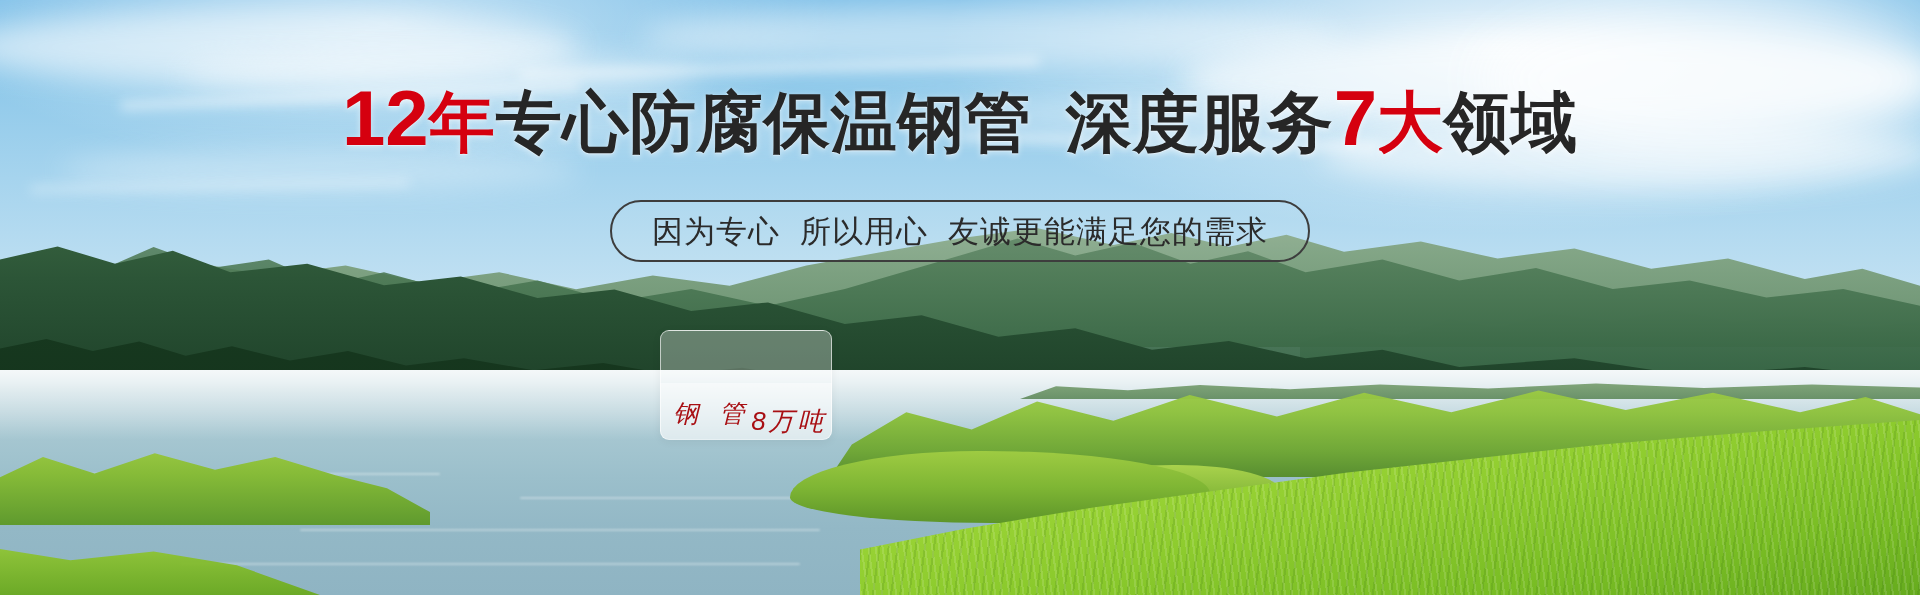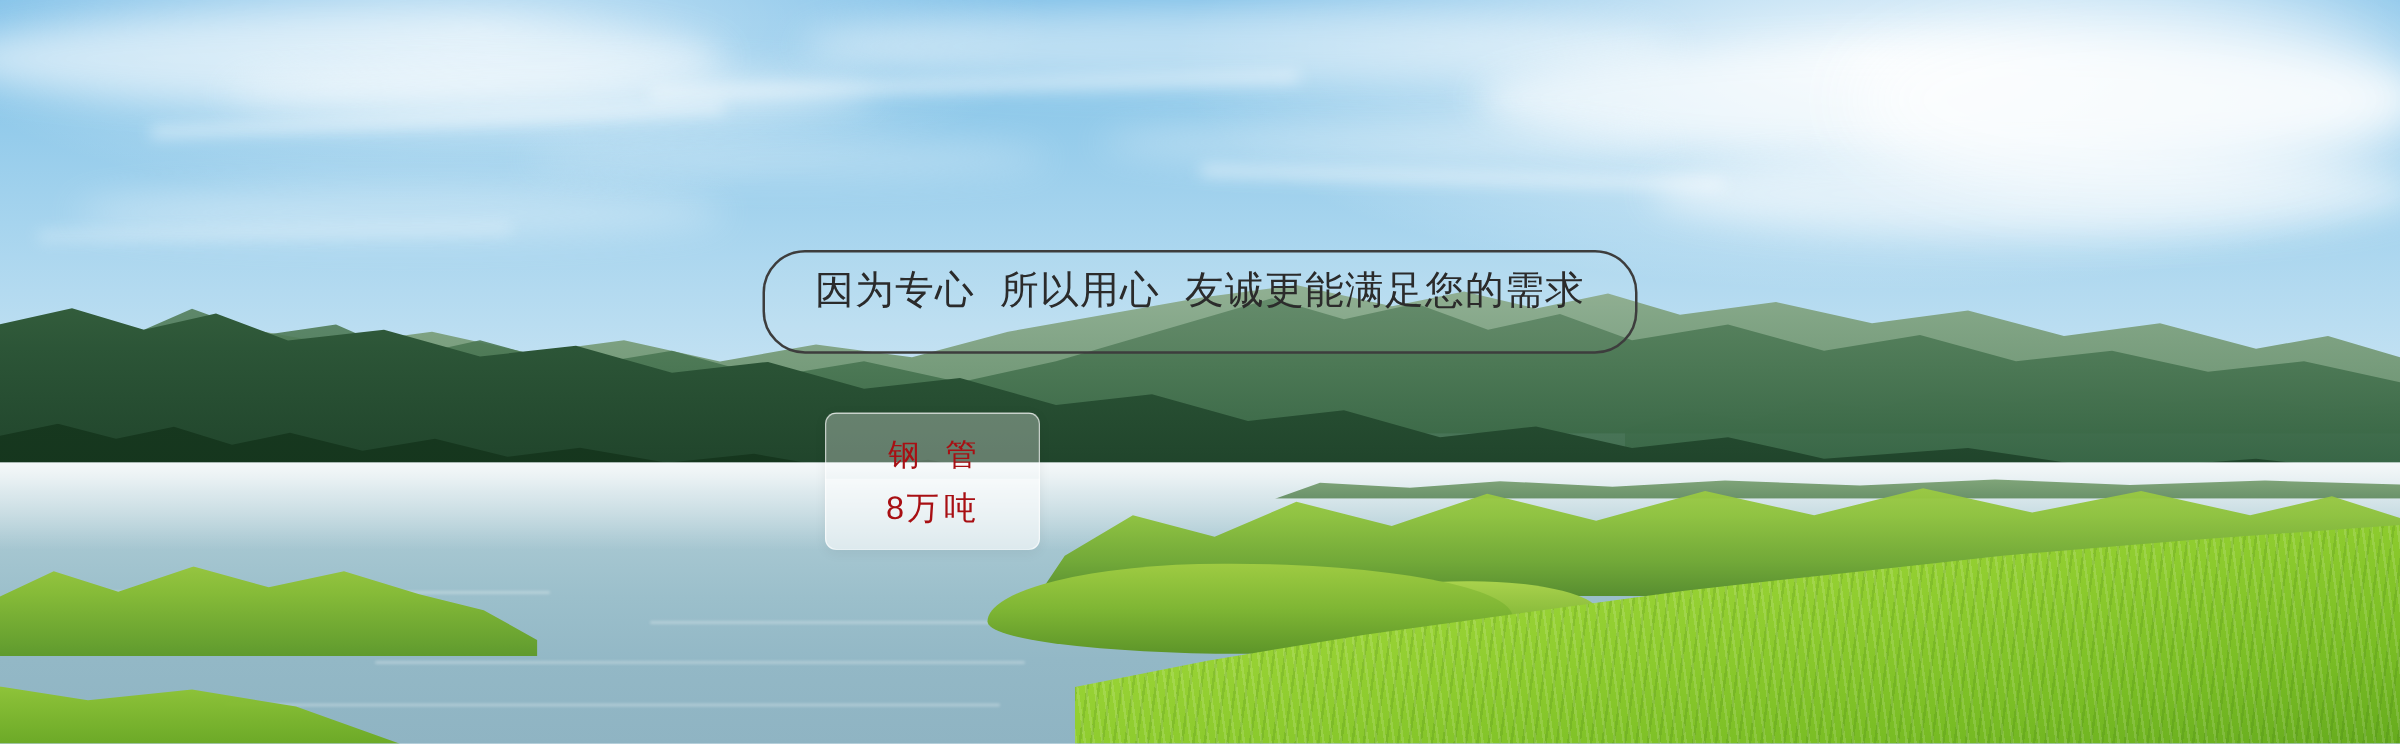--- a/index.html
+++ b/index.html
@@ -112,32 +112,33 @@
   .headline{ position:absolute; left:0; right:0; top:78px; text-align:center;
     font-size:66px; font-weight:bold; letter-spacing:1px; line-height:1.05;
     color:#262626; white-space:nowrap;
     text-shadow:0 2px 6px rgba(255,255,255,.55), 0 1px 0 rgba(255,255,255,.4);
   }
   .headline .red{ color:#d5000f; }
   .headline .num{ font-size:78px; letter-spacing:0; }
   .headline .gap{ display:inline-block; width:34px; }
 
   .pill{ position:absolute; left:50%; transform:translateX(-50%); top:200px;
-    padding:9px 40px 28px; border:2px solid #3d3d3d; border-radius:34px;
+    padding:9px 40px 7px; border:2px solid #3d3d3d; border-radius:34px;
     font-size:31px; color:#2b2b2b; letter-spacing:1px; white-space:nowrap;
     background:rgba(255,255,255,.06);
   }
   .pill .sp{ display:inline-block; width:20px; }
 
   .cards{ position:absolute; left:660px; top:330px; display:flex; gap:20px; }
   .card{ width:172px; height:110px; border-radius:9px;
     background:linear-gradient(180deg, rgba(255,255,255,.30) 0%, rgba(255,255,255,.30) 48%, rgba(255,255,255,.62) 48%, rgba(255,255,255,.62) 100%);
     border:1px solid rgba(255,255,255,.62);
-    display:flex; flex-direction:column; align-items:center; justify-content:center;
+    display:flex; flex-direction:row; align-items:flex-end; justify-content:center;
     box-shadow:0 2px 10px rgba(0,0,0,.06);
+    font-style:italic;
   }
   .card .t{ font-size:25px; color:#a80f13; letter-spacing:7px; text-indent:7px; margin-bottom:9px; }
   .card .v{ font-size:26px; color:#a80f13; letter-spacing:2px; }
   .card .v sup{ font-size:16px; vertical-align:super; letter-spacing:0; }
   .card .v .w{ letter-spacing:4px; }
 </style>
 </head>
 <body>
 
 <div class="banner">
@@ -176,20 +177,23 @@
   <div class="marsh-big"></div>
   <div class="island2"></div>
   <div class="island"></div>
   <div class="marsh-small"></div>
   <div class="grass-left"></div>
   <div class="grass-front"></div>
   <div class="grass-tex"></div>
 
   <div class="content">
 
+    <div class="headline">
+      <span class="red num">12</span><span class="red">年</span><span>专心防腐保温钢管</span><span class="gap"></span><span>深度服务</span><span class="red num">7</span><span class="red">大</span><span>领域</span>
+    </div>
 
     <div class="pill">
       <span>因为专心</span><span class="sp"></span><span>所以用心</span><span class="sp"></span><span>友诚更能满足您的需求</span>
     </div>
 
     <div class="cards">
 
       <div class="card">
         <div class="t">钢 管</div>
         <div class="v">

